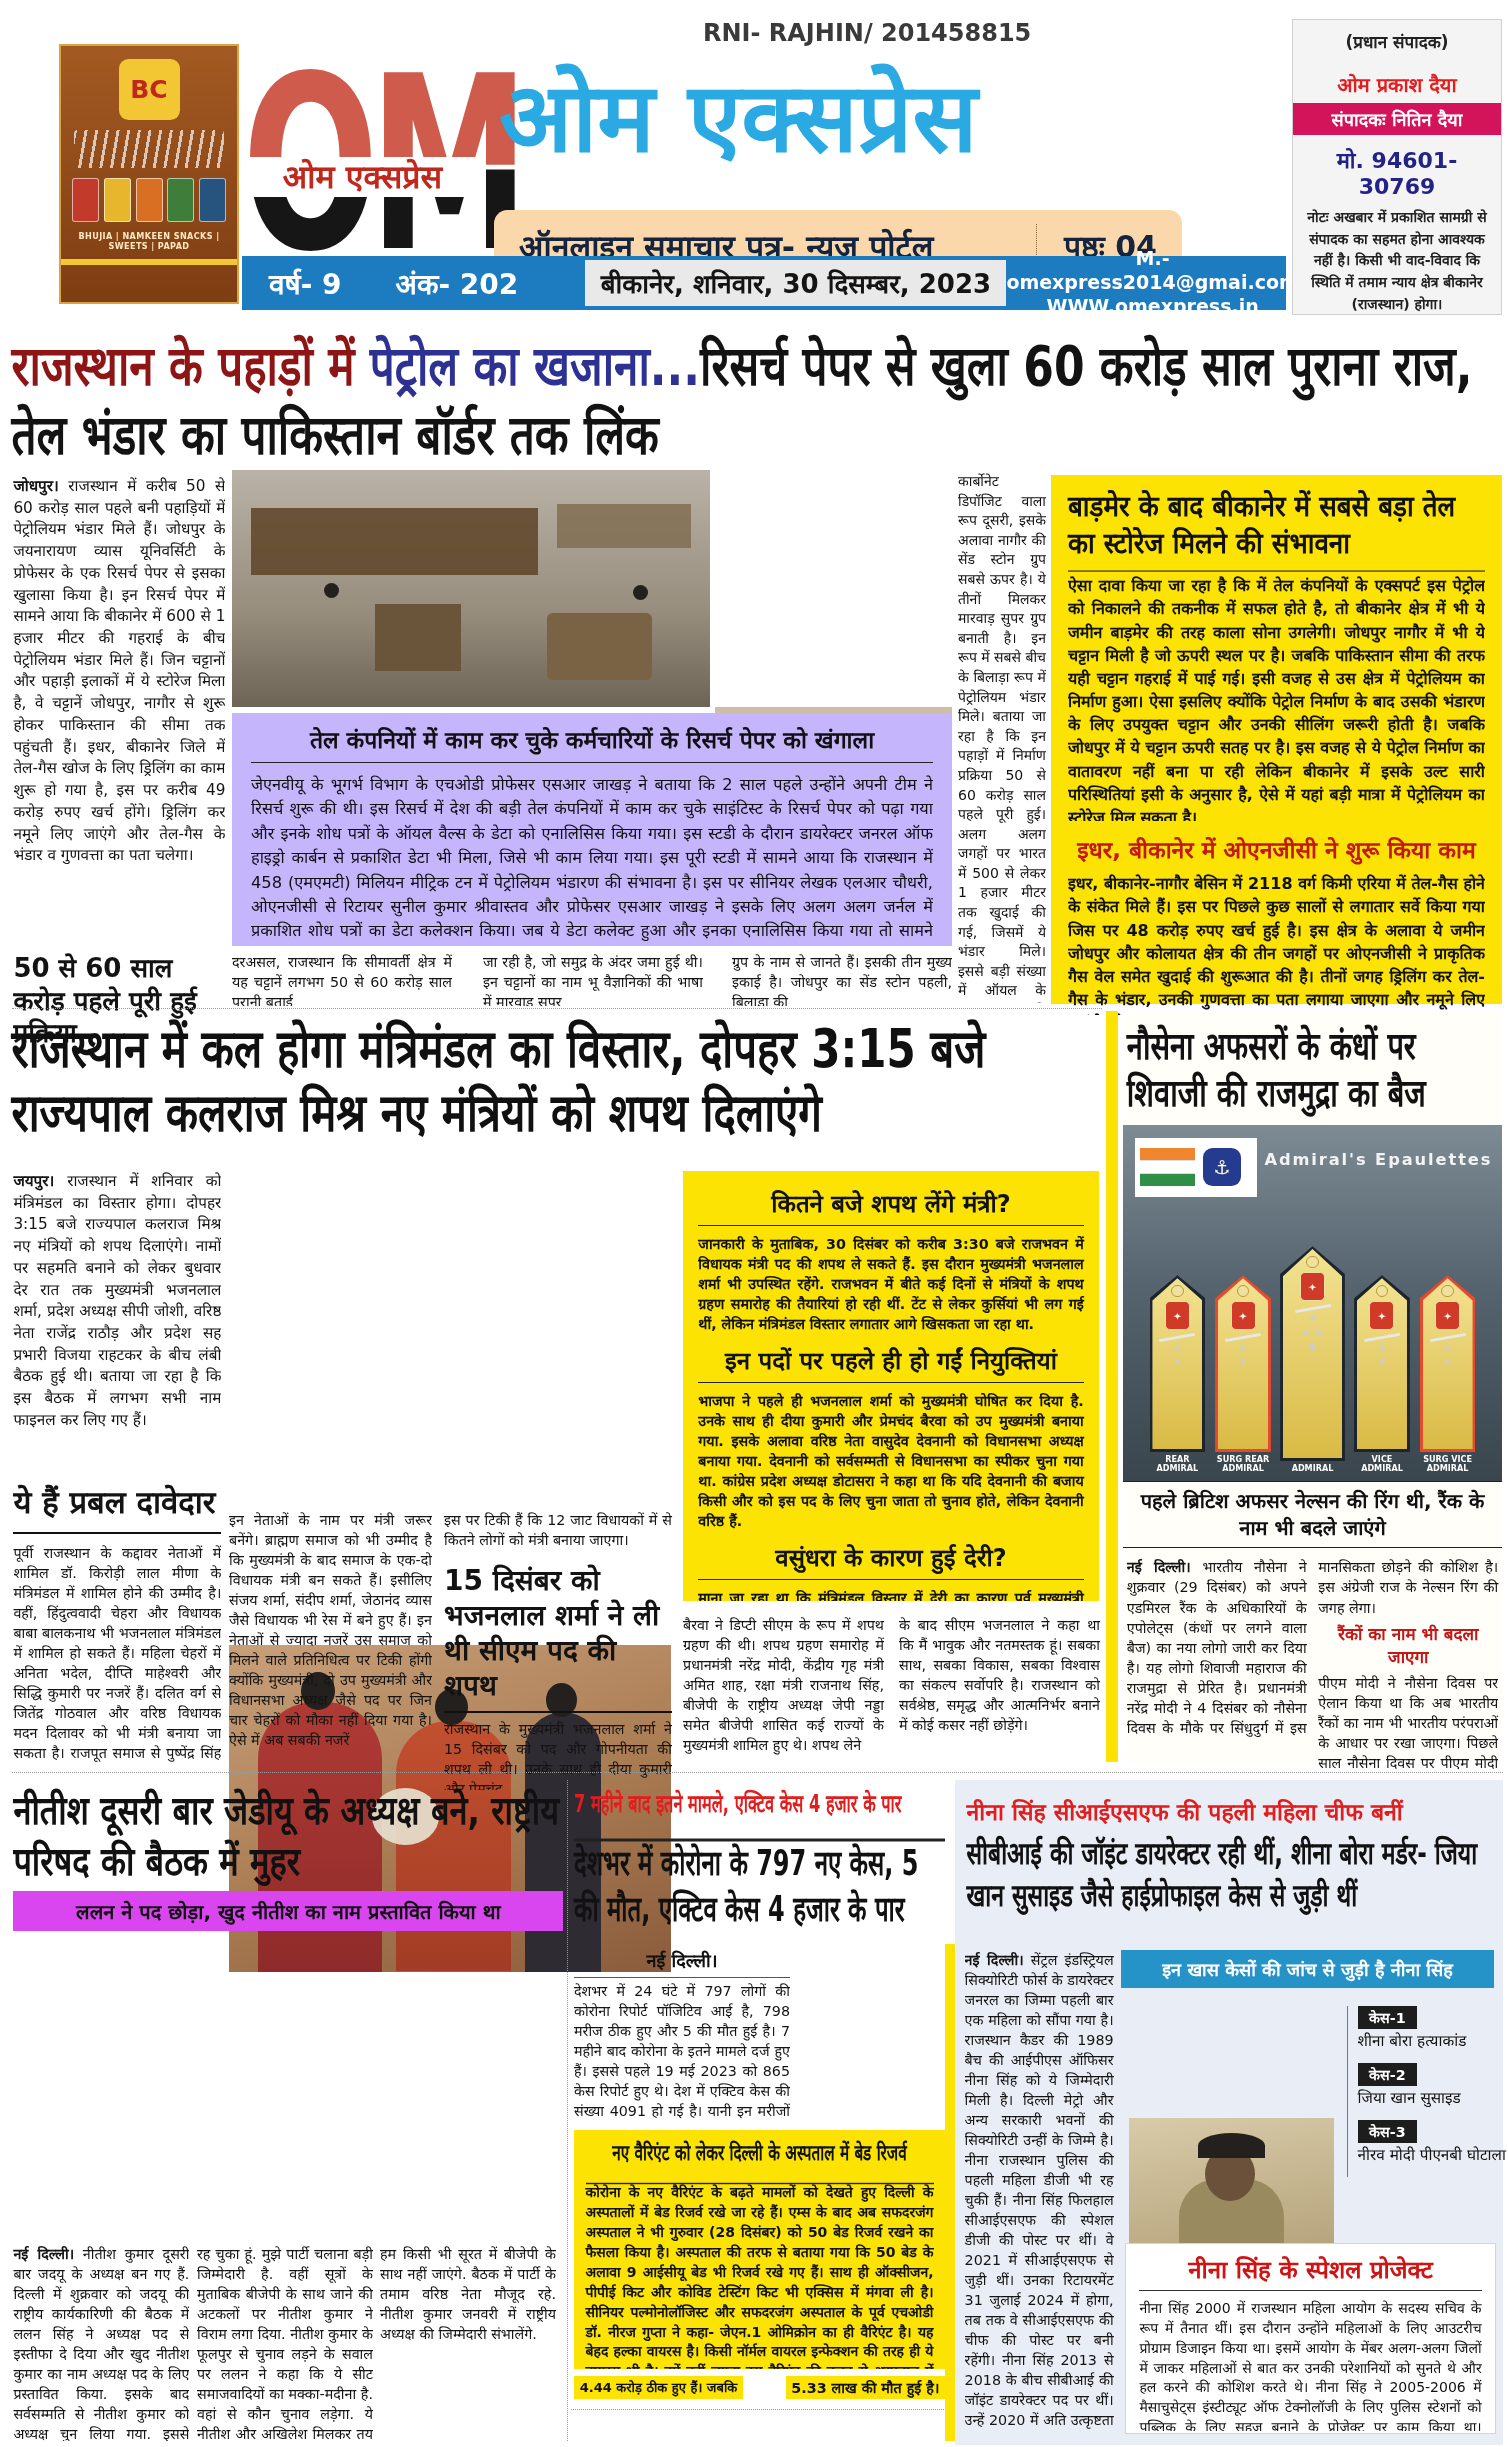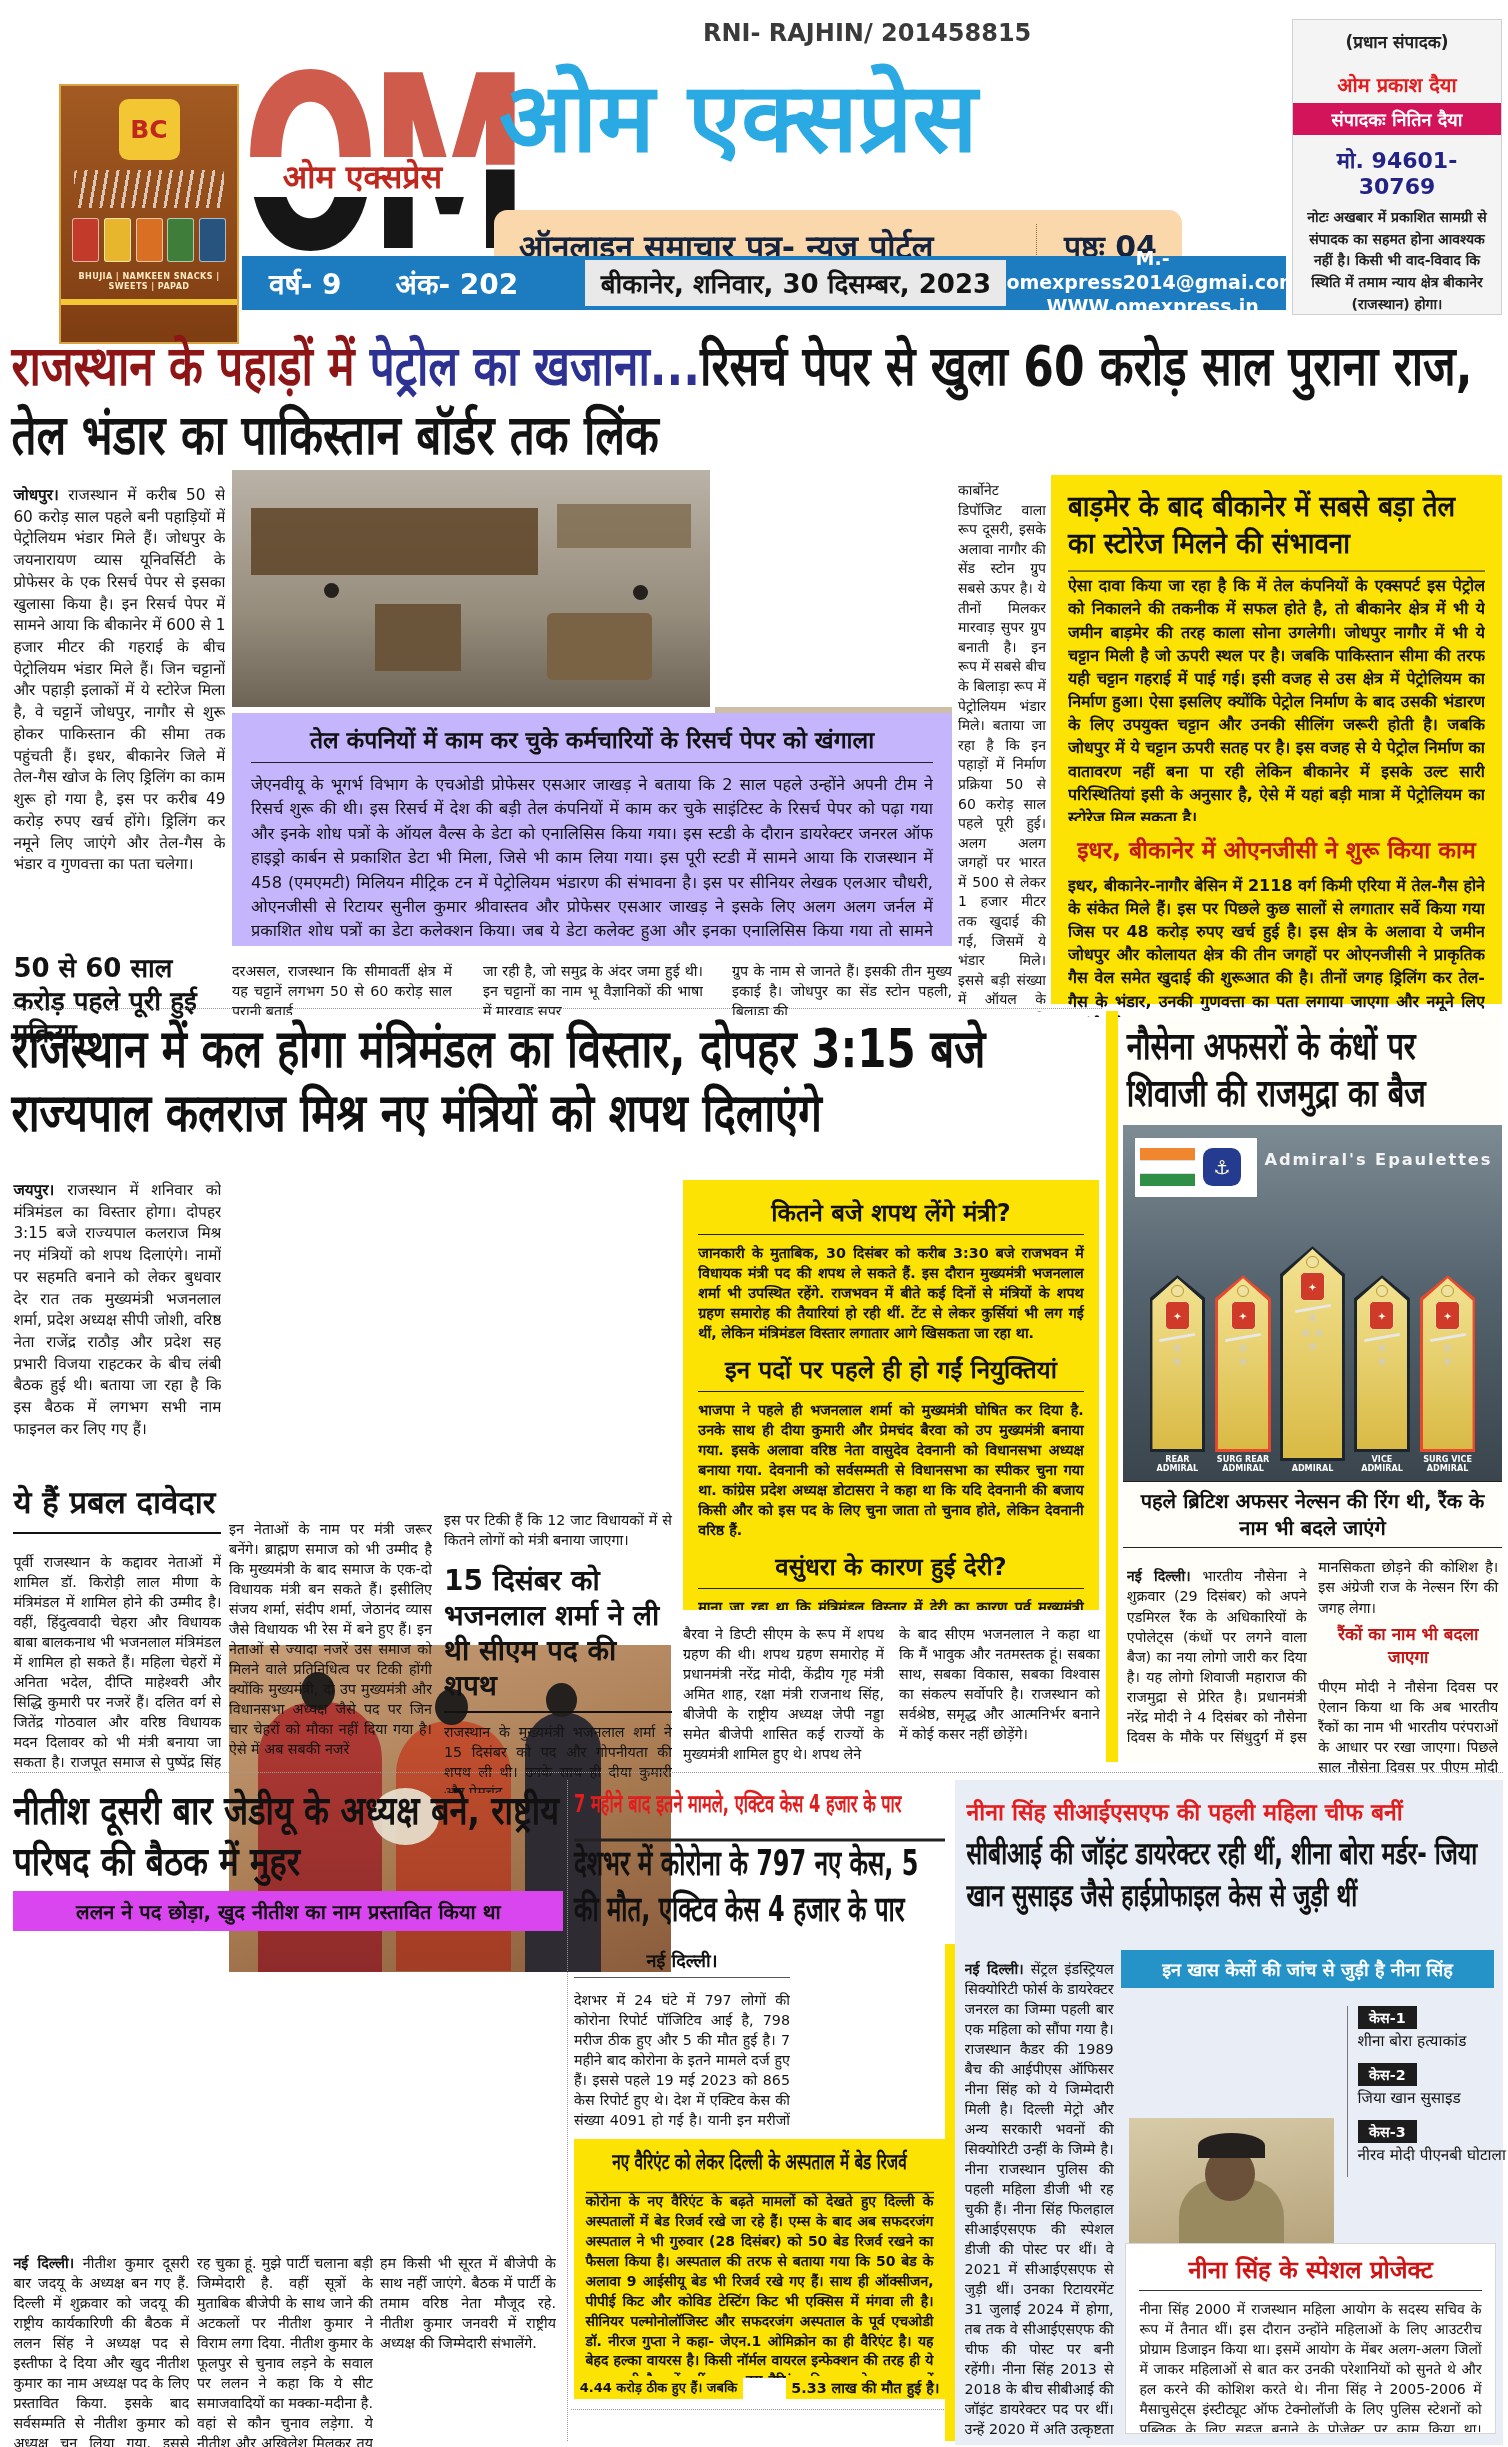--- a/index.html
+++ b/index.html
@@ -1,29 +1,29 @@
 <!DOCTYPE html>
 <html><head>
 <meta charset="utf-8">
 <style>
   html,body{margin:0;padding:0;background:#ffffff;}
   #page{position:relative;width:1508px;height:2447px;background:#fff;
         font-family:"DejaVu Sans","Liberation Sans",sans-serif;color:#111;overflow:hidden;}
   .abs{position:absolute;}
   .j{text-align:justify;text-justify:inter-word;}
-  .clip{overflow:hidden;margin-top:9px;}
+  .clip{overflow:hidden;}
   .body-txt{font-size:15.3px;line-height:1.42;color:#141414;}
   .body-sm{font-size:14.3px;line-height:1.4;color:#141414;}
   .dl{font-weight:800;}
   .cond{transform-origin:top left;}
   .rule-dot{border-top:1.9px dotted #9a9a9a;}
   .vrule-dot{border-left:1.9px dotted #9a9a9a;}
   .ybar{background:#fce303;}
   
-  #ad{background:linear-gradient(180deg,#a35a22,#7e3d12);border:2.9px solid #d9a441;box-sizing:border-box;margin-top:40px;}
+  #ad{background:linear-gradient(180deg,#a35a22,#7e3d12);border:2.9px solid #d9a441;box-sizing:border-box;}
   #ad .bc{width:61px;height:61px;margin:13.4px auto 5.7px;background:#f2c733;border-radius:9.6px;
           display:flex;align-items:center;justify-content:center;color:#c0271d;font-weight:800;font-size:25px;}
   #ad .squig{height:38px;margin:9.6px 13.4px;background:
       repeating-linear-gradient(100deg,rgba(255,255,255,.85) 0 2.9px,transparent 2.9px 10.5px);border-radius:3.8px;opacity:.8;}
   #ad .packs{display:flex;gap:4.8px;justify-content:center;margin-top:7.6px;}
   #ad .packs i{display:block;width:25px;height:42px;border-radius:2.9px;border:1px solid rgba(255,255,255,.6);}
   #ad .adfoot{color:#ffe9c2;font-size:8.1px;font-weight:700;text-align:center;margin-top:9.6px;letter-spacing:0.4px;}
   #ad .goldstrip{height:6.7px;background:#f2c733;margin-top:7.6px;}
   #omlogo{line-height:1;}
   #omlogo .om{position:absolute;left:0;top:0;font-weight:900;font-size:161px;letter-spacing:-9.6px;

